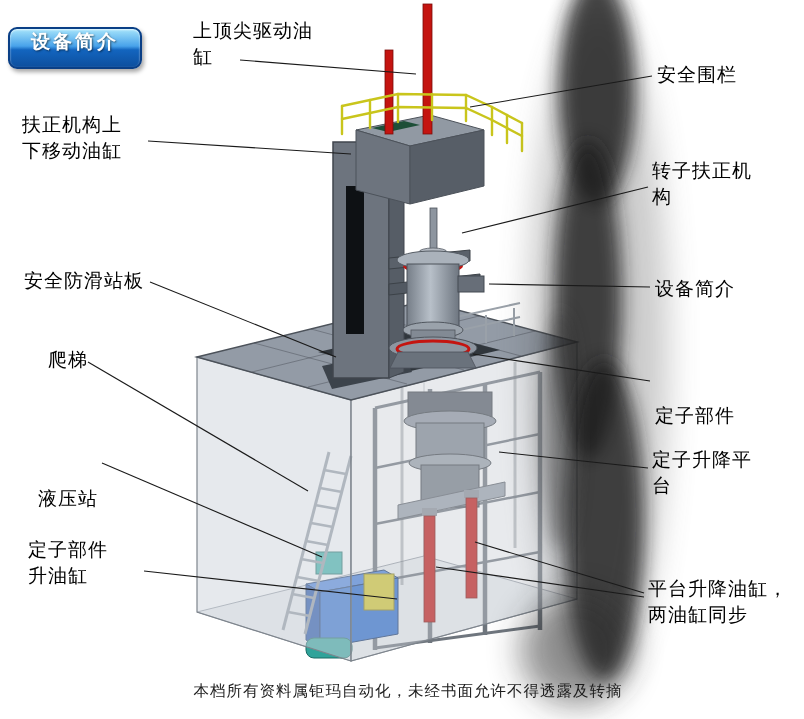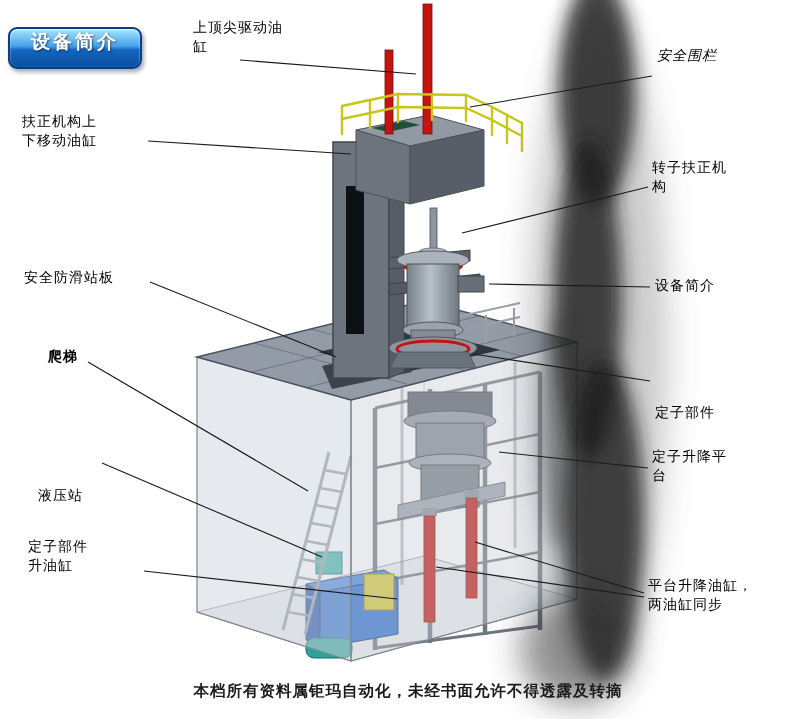--- a/index.html
+++ b/index.html
@@ -2,37 +2,37 @@
 <html><head>
 <meta charset="utf-8">
 <style>
   html,body{margin:0;padding:0;background:#fff;}
   .page{
     position:relative;width:804px;height:719px;background:#ffffff;overflow:hidden;
     font-family:"Liberation Sans", sans-serif;color:#000;
   }
   .drawing{position:absolute;left:0;top:0;width:804px;height:719px;}
   .callout{
-    position:absolute;font-size:14px;line-height:1.35;letter-spacing:1px;
+    position:absolute;font-size:19px;line-height:1.35;letter-spacing:1px;
     white-space:pre-line;color:#000;font-weight:500;z-index:5;
   }
   .badge{
     position:absolute;left:8px;top:27px;width:130px;height:38px;z-index:6;
     border:2px solid #0a3f86;border-radius:9px;
     background:linear-gradient(180deg,#a5e4fb 0%,#48a2ea 45%,#1365bf 55%,#0d4f9e 100%);
     box-shadow:2px 3px 4px rgba(0,0,0,.35), inset 0 1px 2px rgba(255,255,255,.75);
     display:flex;align-items:flex-start;justify-content:center;
   }
   .badge span{
     color:#fff;font-size:19px;font-weight:bold;letter-spacing:3px;
     text-shadow:1px 1px 2px rgba(0,0,0,.55);
   }
   .footer{
     position:absolute;left:12px;right:0;top:681px;text-align:center;z-index:5;
-    font-size:15.5px;letter-spacing:1px;color:#1c1c1c;font-weight:bold;
+    font-size:15.5px;letter-spacing:1px;color:#1c1c1c;
   }
 </style>
 </head>
 <body>
 
 <div class="page">
 
   <svg class="drawing" viewBox="0 0 804 719" aria-hidden="true">
     <defs>
       <linearGradient id="rotorBody" x1="0" y1="0" x2="1" y2="0">
@@ -204,28 +204,28 @@
       <line x1="644" y1="597" x2="436" y2="567"></line>
     </g>
   </svg>
 
   <div class="badge">
     <span>设备简介</span>
   </div>
 
   <div class="callout" style="left:193px;top:18px;">上顶尖驱动油
 缸</div>
-  <div class="callout" style="left:657px;top:46px;font-style:italic;">安全围栏</div>
+  <div class="callout" style="left:657px;top:62px;">安全围栏</div>
   <div class="callout" style="left:652px;top:158px;">转子扶正机
 构</div>
   <div class="callout" style="left:22px;top:112px;">扶正机构上
 下移动油缸</div>
   <div class="callout" style="left:24px;top:268px;">安全防滑站板</div>
   <div class="callout" style="left:655px;top:276px;">设备简介</div>
-  <div class="callout" style="left:48px;top:347px;font-weight:bold;">爬梯</div>
+  <div class="callout" style="left:48px;top:347px;">爬梯</div>
   <div class="callout" style="left:655px;top:371px;margin-top:32px;">定子部件</div>
   <div class="callout" style="left:38px;top:451px;margin-top:35px;">液压站</div>
   <div class="callout" style="left:652px;top:447px;">定子升降平
 台</div>
   <div class="callout" style="left:28px;top:537px;">定子部件
 升油缸</div>
   <div class="callout" style="left:648px;top:576px;">平台升降油缸，
 两油缸同步</div>
 
   <div class="footer">本档所有资料属钜玛自动化，未经书面允许不得透露及转摘</div>

